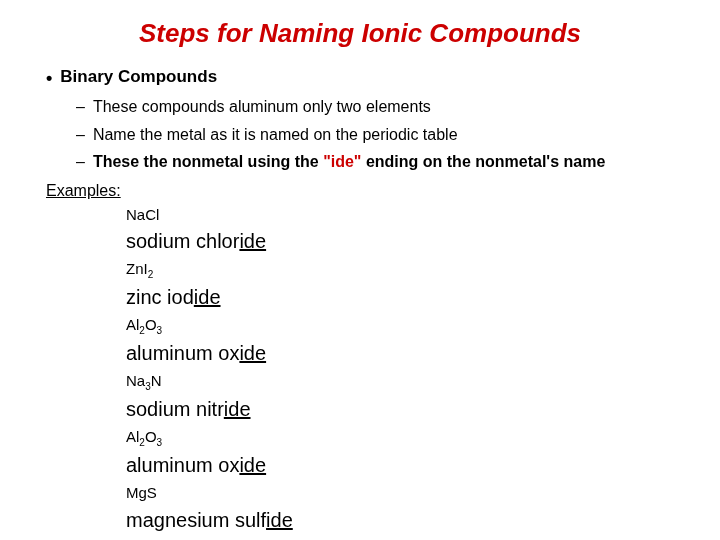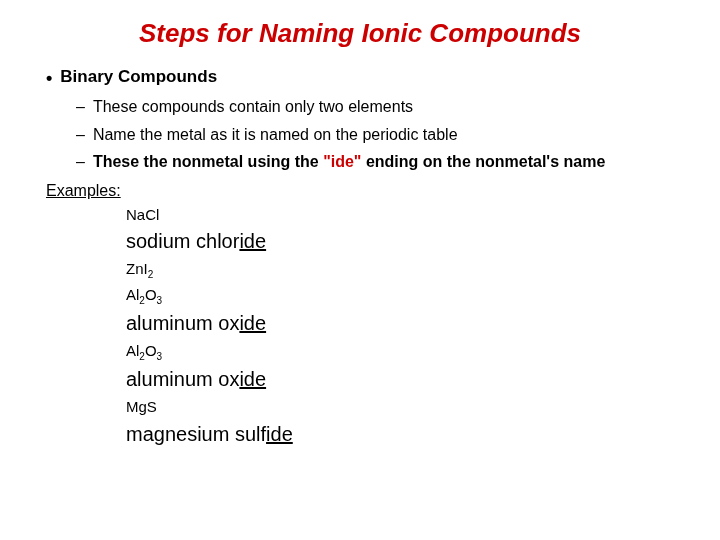--- a/index.html
+++ b/index.html
@@ -106,21 +106,21 @@
   <div class="title">Steps for Naming Ionic Compounds</div>
 
   <div class="bullet-section">
     <div class="bullet-header">
       <span class="bullet-dot">•</span>
       <span>Binary Compounds</span>
     </div>
 
     <div class="dash-item">
       <span class="dash">–</span>
-      <span class="dash-text">These compounds contain only two elements</span>
+      <span class="dash-text">These compounds aluminum only two elements</span>
     </div>
 
     <div class="dash-item">
       <span class="dash">–</span>
       <span class="dash-text">Name the metal as it is named on the periodic table</span>
     </div>
 
     <div class="dash-item">
       <span class="dash">–</span>
       <span class="dash-text">
@@ -133,27 +133,32 @@
     <div class="examples-label">Examples:</div>
     <div class="examples-table">
 
       <div class="example-row">
         <span class="formula-col">NaCl</span>
         <span class="name-col">sodium chlor<span class="underline-ide">ide</span></span>
       </div>
 
       <div class="example-row">
         <span class="formula-col">ZnI<sub>2</sub></span>
+        <span class="name-col">zinc iod<span class="underline-ide">ide</span></span>
       </div>
 
       <div class="example-row">
         <span class="formula-col">Al<sub>2</sub>O<sub>3</sub></span>
         <span class="name-col">aluminum ox<span class="underline-ide">ide</span></span>
       </div>
 
+      <div class="example-row">
+        <span class="formula-col">Na<sub>3</sub>N</span>
+        <span class="name-col">sodium nitr<span class="underline-ide">ide</span></span>
+      </div>
 
 
       <div class="example-row">
         <span class="formula-col">Al<sub>2</sub>O<sub>3</sub></span>
         <span class="name-col">aluminum ox<span class="underline-ide">ide</span></span>
       </div>
 
       <div class="example-row">
         <span class="formula-col">MgS</span>
         <span class="name-col">magnesium sulf<span class="underline-ide">ide</span></span>

